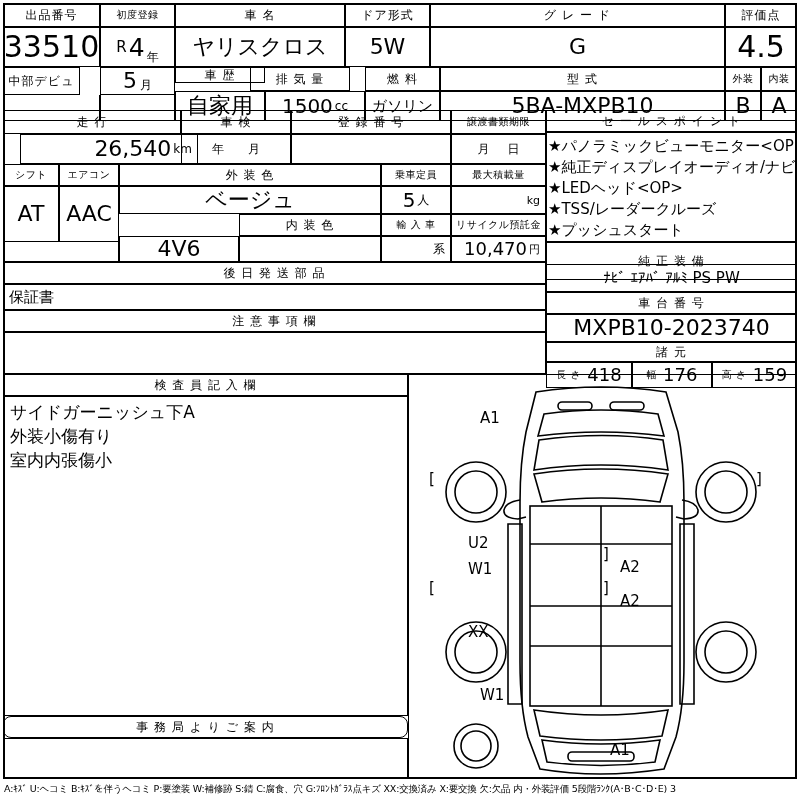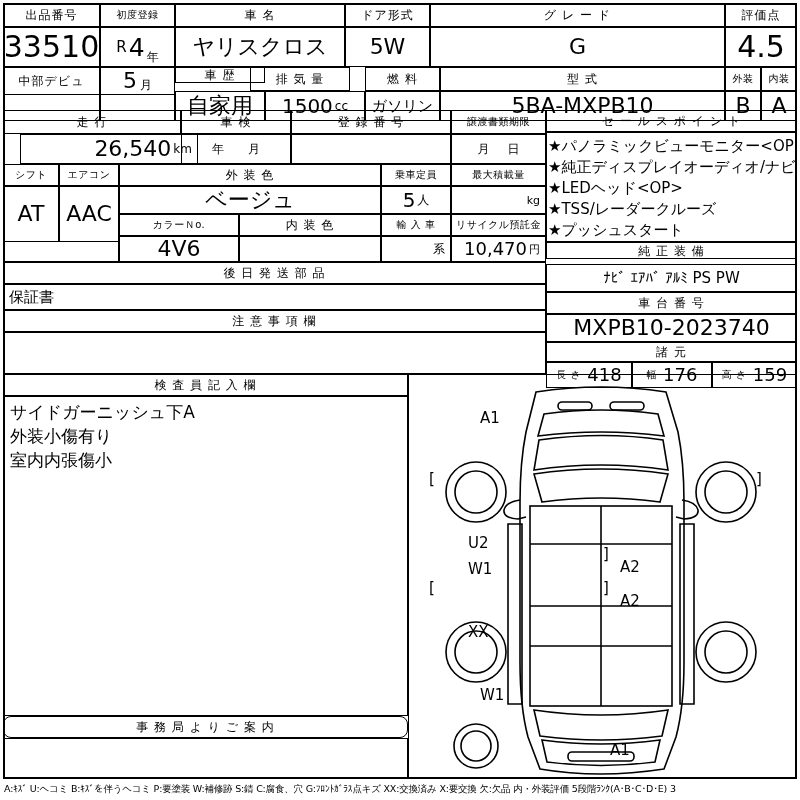--- a/index.html
+++ b/index.html
@@ -103,21 +103,21 @@
   <div class="bx" style="left:100px; top:27px; width:75px; height:40px;">
     <span style="font-size:15px;">R</span>
     <span style="font-size:25px;margin:0 2px;">4</span>
     <span style="font-size:12px;align-self:flex-end;padding-bottom:3px;">年</span>
   </div>
   <div class="bx val-md" style="left:175px; top:27px; width:170px; height:40px;">ヤリスクロス</div>
   <div class="bx val-md" style="left:345px; top:27px; width:85px;  height:40px;">5W</div>
   <div class="bx val-md" style="left:430px; top:27px; width:295px; height:40px;">G</div>
   <div class="bx val-lg" style="left:725px; top:27px; width:72px;  height:40px;">4.5</div>
 
-  <div class="bx lbl" style="left:3px;   top:67px; width:97px;  height:28px;">中部デビュ</div>
+  <div class="bx lbl" style="left:3px;   top:67px; width:77px;  height:28px;">中部デビュ</div>
   <div class="bx" style="left:100px; top:67px; width:75px;  height:28px;">
     <span style="font-size:22px;">5</span>
     <span style="font-size:12px;align-self:flex-end;padding-bottom:3px;margin-left:3px;">月</span>
   </div>
   <div class="bx lbl" style="left:175px; top:67px; width:90px;  height:16px;">車 歴</div>
   <div class="bx lbl" style="left:250px; top:67px; width:100px; height:24px;">排 気 量</div>
   <div class="bx lbl" style="left:365px; top:67px; width:75px;  height:24px;">燃 料</div>
   <div class="bx lbl" style="left:440px; top:67px; width:285px; height:24px;">型 式</div>
   <div class="bx lbl-sm" style="left:725px; top:67px; width:36px;  height:24px;">外装</div>
   <div class="bx lbl-sm" style="left:761px; top:67px; width:36px;  height:24px;">内装</div>
@@ -165,21 +165,20 @@
   <div class="bx val-md" style="left:119px; top:186px; width:262px; height:28px;">ベージュ</div>
   <div class="bx" style="left:381px; top:186px; width:70px; height:28px;">
     <span style="font-size:20px;">5</span>
     <span class="units2">人</span>
   </div>
   <div class="bx right" style="left:451px; top:186px; width:95px; height:28px;">
     <span style="font-size:18px;"></span>
     <span class="units">kg</span>
   </div>
 
-  <div class="bx lbl-sm" style="left:119px; top:214px; width:120px; height:22px;">カラーＮo.</div>
   <div class="bx lbl" style="left:239px; top:214px; width:142px; height:22px;">内 装 色</div>
   <div class="bx lbl-sm" style="left:381px; top:214px; width:70px;  height:22px;">輸 入 車</div>
   <div class="bx lbl-sm" style="left:451px; top:214px; width:95px;  height:22px;">リサイクル預託金</div>
 
   <div class="bx val-md" style="left:119px; top:236px; width:120px; height:26px;">4V6</div>
   <div class="bx val-md" style="left:239px; top:236px; width:142px; height:26px;"></div>
   <div class="bx right" style="left:381px; top:236px; width:70px;  height:26px;">
     <span class="units2">系</span>
   </div>
   <div class="bx right" style="left:451px; top:236px; width:95px;  height:26px;">
@@ -195,21 +194,21 @@
   <div class="bx left" style="left:3px; top:332px; width:543px; height:42px;"></div>
 
   <div class="bx lbl" style="left:546px; top:110px; width:251px; height:22px;">セ ー ル ス ポ イ ン ト</div>
   <div class="bx" style="left:546px; top:132px; width:251px; height:110px;"></div>
   <div class="sp-line" style="top:137px;">★パノラミックビューモニター&lt;OP</div>
   <div class="sp-line" style="top:158px;">★純正ディスプレイオーディオ/ナビ</div>
   <div class="sp-line" style="top:179px;">★LEDヘッド&lt;OP&gt;</div>
   <div class="sp-line" style="top:200px;">★TSS/レーダークルーズ</div>
   <div class="sp-line" style="top:221px;">★プッシュスタート</div>
 
-  <div class="bx lbl" style="left:546px; top:242px; width:251px; height:17px;">純 正 装 備</div>
+  <div class="bx lbl" style="left:546px; top:242px; width:251px; height:38px;">純 正 装 備</div>
   <div class="bx lbl" style="left:546px; top:292px; width:251px; height:22px;">車 台 番 号</div>
 
   <div class="bx val-sm" style="left:546px; top:264px; width:251px; height:28px;">ﾅﾋﾞ ｴｱﾊﾞ ｱﾙﾐ PS PW</div>
   <div class="bx val-md" style="left:546px; top:314px; width:251px; height:28px;">MXPB10-2023740</div>
 
   <div class="bx lbl" style="left:546px; top:342px; width:251px; height:20px;">諸 元</div>
   <div class="bx" style="left:546px; top:362px; width:86px; height:26px;">
     <span class="lbl-sm">長 さ</span>
     <span style="font-size:18px;margin-left:6px;">418</span>
   </div>

